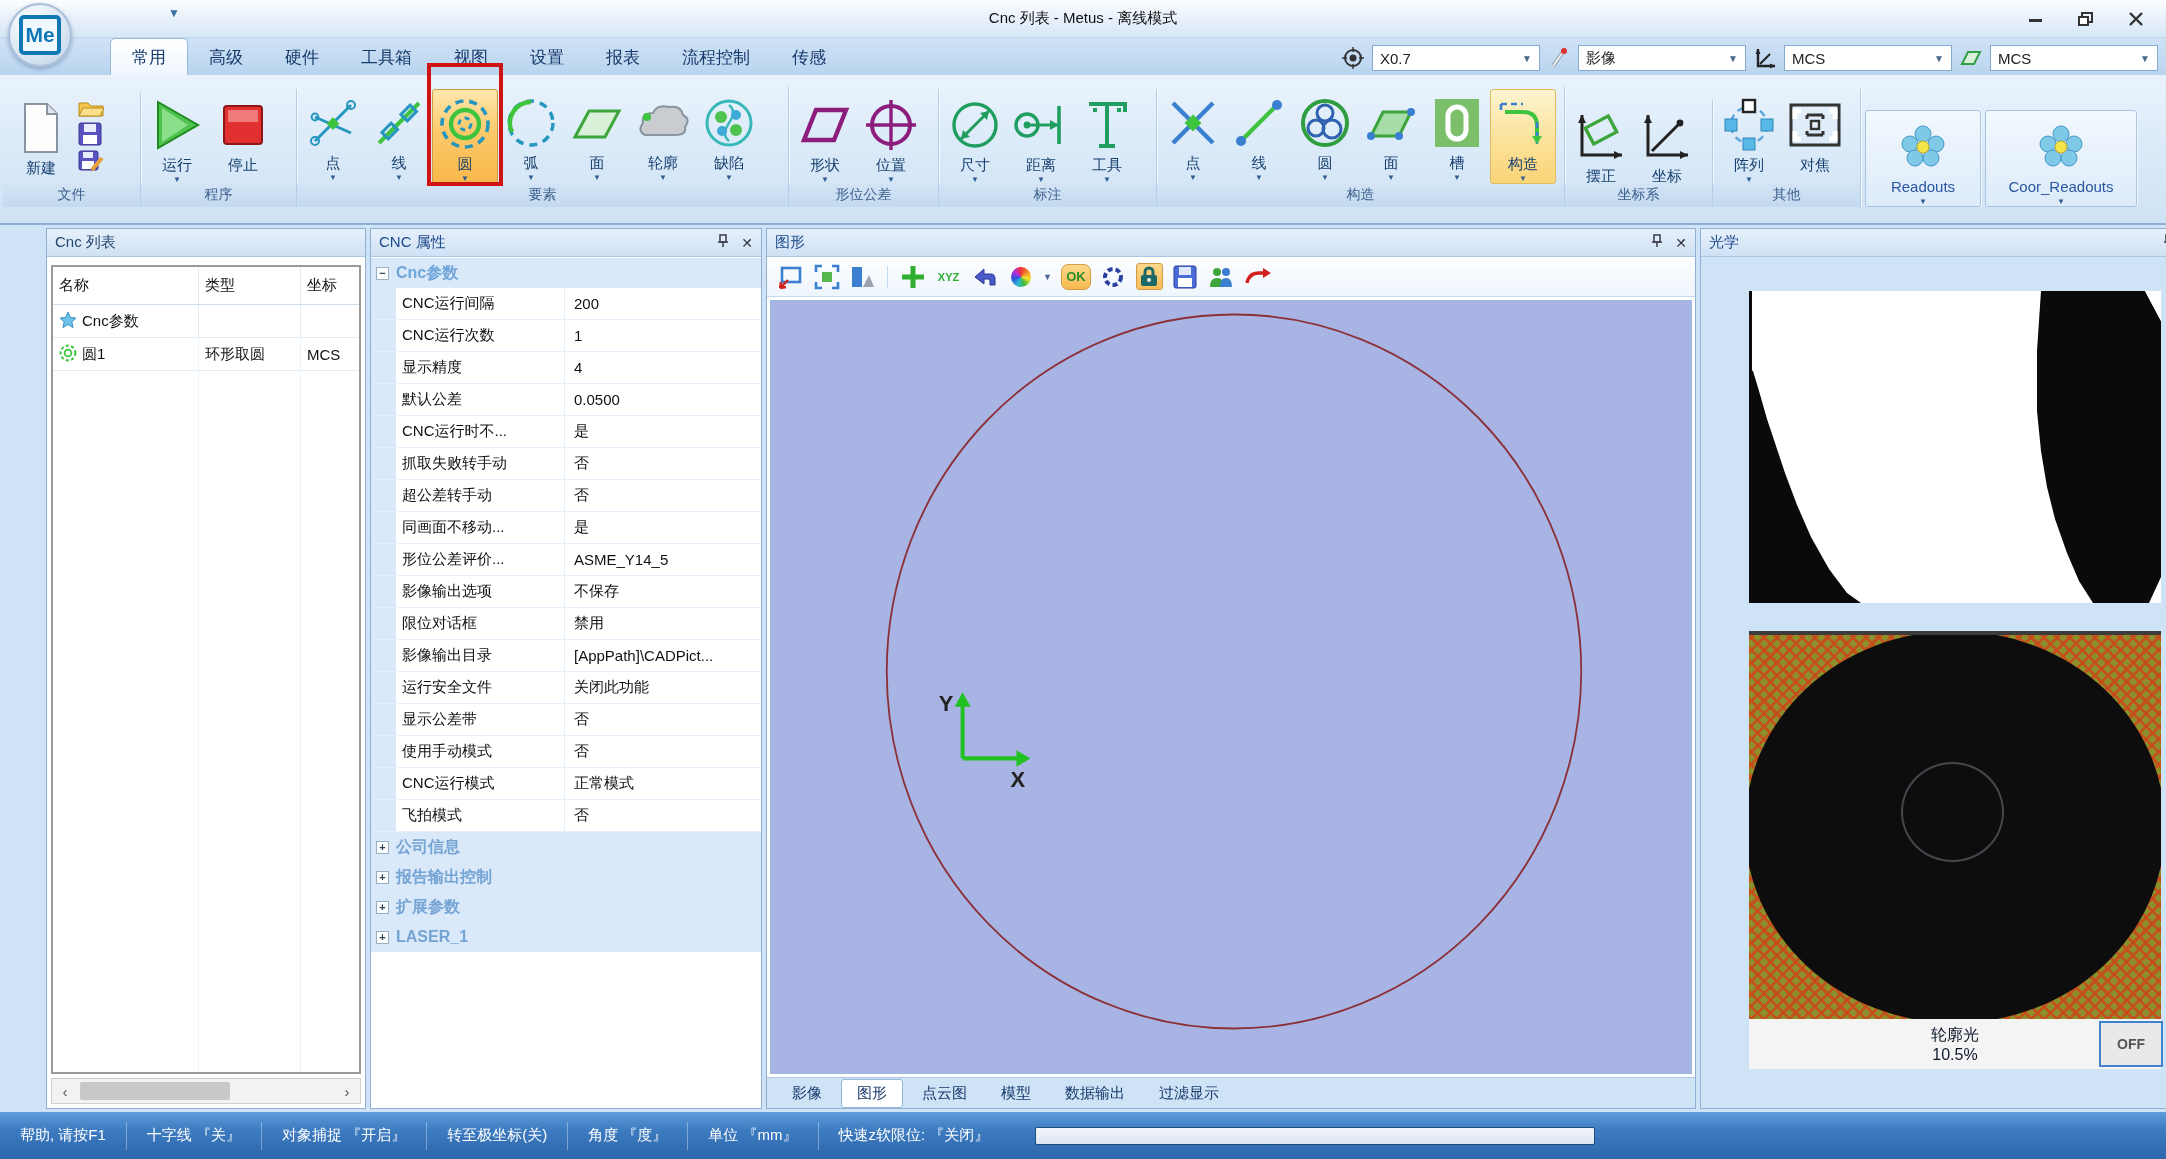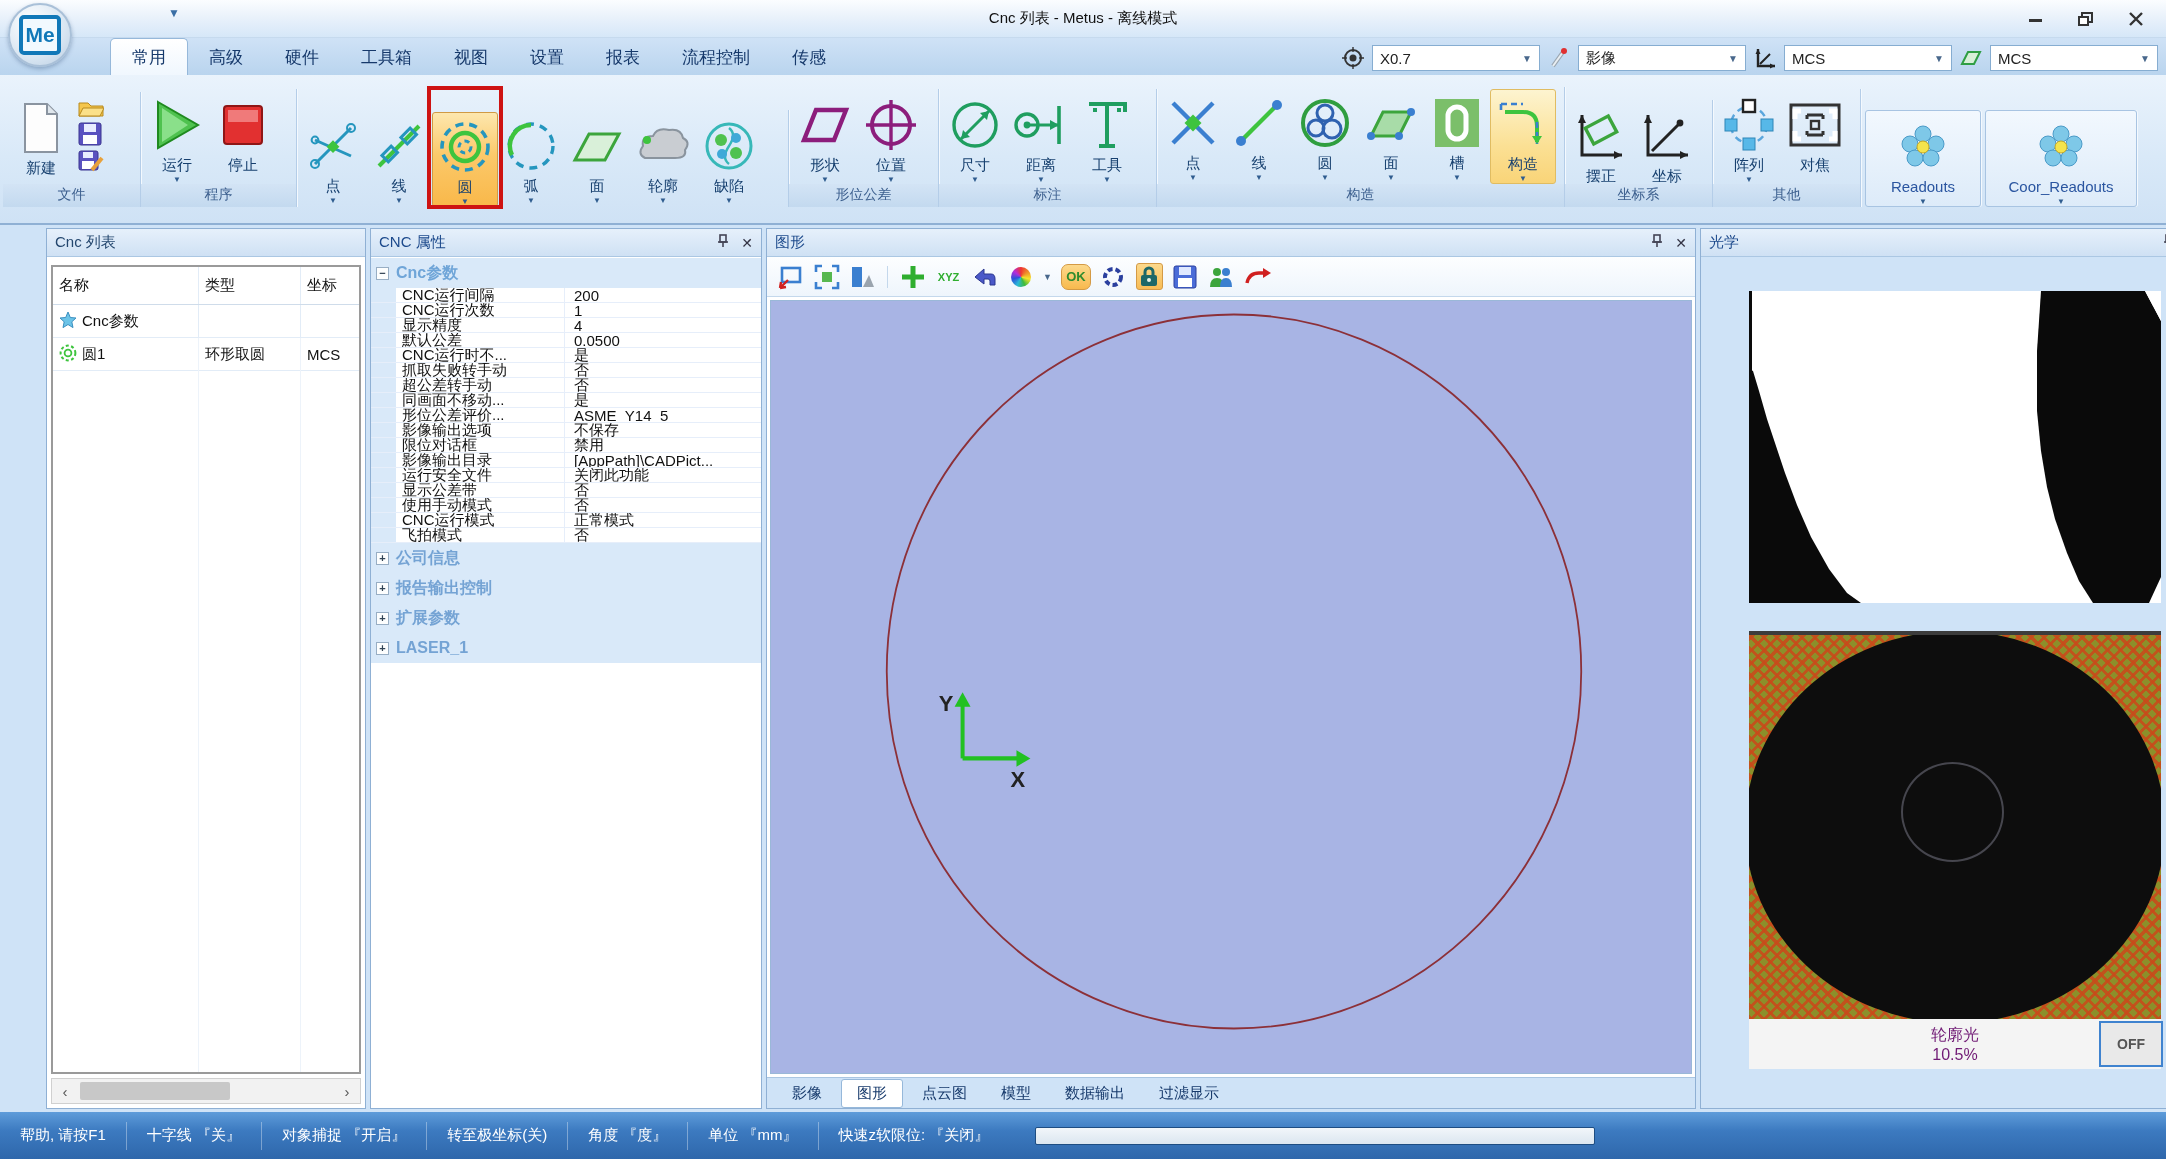--- a/index.html
+++ b/index.html
@@ -70,21 +70,21 @@
   .harr{width:26px;text-align:center;color:#555;font-size:15px;}
   .hthumb{height:18px;background:#c8c8c8;border-radius:2px;width:150px;margin-left:2px;}
   .hrest{flex:1;}
 
   
   #proppanel{left:326px;width:392px;}
   .pgrid{position:absolute;top:29px;left:0;right:0;bottom:0;overflow:hidden;background:#fff;}
   .pcat{height:30px;background:#d9e9f9;display:flex;align-items:center;font-size:16px;font-weight:bold;color:#74a3d4;}
   .pcat .exp{width:13px;height:13px;border:1px solid #98aec4;background:#fdfefe;color:#345;font-size:11px;line-height:11px;
     text-align:center;margin:0 7px 0 5px;flex:0 0 auto;}
-  .prow{height:15px;display:flex;background:linear-gradient(90deg,#d9e9f9 25px,#fff 25px);
+  .prow{height:32px;display:flex;background:linear-gradient(90deg,#d9e9f9 25px,#fff 25px);
     border-bottom:1px solid #e6eefa;font-size:15px;color:#111;text-align:right;}
   .pl{width:193px;display:flex;align-items:center;padding-left:31px;white-space:nowrap;overflow:hidden;}
   .pv{flex:1;border-left:1px solid #e6eefa;display:flex;align-items:center;padding-left:9px;white-space:nowrap;overflow:hidden;background:#fff;}
 
   
   #gfxpanel{left:722px;width:930px;display:flex;flex-direction:column;}
   .gtoolbar{height:40px;background:linear-gradient(#fdfeff,#eef5fc);border-bottom:1px solid #c4d8ec;
     display:flex;align-items:center;gap:9px;padding:0 10px;}
   .gt{width:27px;height:27px;display:flex;align-items:center;justify-content:center;border-radius:3px;}
   .gt.hl{background:linear-gradient(#fcd98c,#f8bc55);border:1px solid #d49a45;}
@@ -107,21 +107,21 @@
       repeating-linear-gradient(45deg, rgba(201,74,26,.85) 0 3px, rgba(201,74,26,0) 3px 9px),
       repeating-linear-gradient(-45deg, rgba(201,74,26,.85) 0 3px, rgba(140,143,42,.95) 3px 9px),
       #8c8f2a;
     overflow:hidden;}
   .ring-big{position:absolute;left:-1%;top:-1%;width:102%;height:102%;border-radius:50%;background:#0d0d0d;}
   .ring-small{position:absolute;left:37%;top:33%;width:25%;height:26%;border-radius:50%;border:2px solid #46464e;}
   .vslider{position:absolute;left:466px;top:412px;width:26px;height:370px;background:#f1f1f1;}
   .vthumb{position:absolute;left:0;width:100%;top:10%;height:55%;background:#ababab;}
   .vblock{position:absolute;left:0;width:100%;top:72%;height:9%;background:#bdbdbd;}
   .opt-strip{position:absolute;left:48px;top:790px;width:412px;height:50px;background:#f4f4f4;
-    display:flex;flex-direction:column;align-items:center;justify-content:center;color:#701a75;}
+    display:flex;flex-direction:column;align-items:center;justify-content:center;color:#0f172a;}
   .opt-strip .l1{font-size:16px;} .opt-strip .l2{font-size:16px;}
   .offbtn{position:absolute;left:398px;top:792px;width:64px;height:46px;background:#e9e9e9;
     border:2px solid #3f83cf;color:#555;font-weight:bold;font-size:14px;
     display:flex;align-items:center;justify-content:center;}
 
   
   .statusbar{height:47px;background:linear-gradient(#5e9cda,#3c7ac0 40%,#2e67ab);
     display:flex;align-items:center;color:#fff;font-size:15px;}
   .sitem{padding:0 20px;height:28px;display:flex;align-items:center;border-right:1px solid rgba(255,255,255,.35);white-space:nowrap;}
   .sprog{width:560px;height:18px;margin-left:26px;border:1px solid #1e4d82;background:linear-gradient(#f2f6fa,#dbe6f0);border-radius:2px;}
@@ -349,20 +349,21 @@
               <circle cx="18" cy="20" r="6" fill="#4fc24f"></circle>
               <circle cx="33" cy="18" r="5" fill="#3fa9d8"></circle>
               <circle cx="19" cy="34" r="5" fill="#3fa9d8"></circle>
               <circle cx="33" cy="33" r="6" fill="#4fc24f"></circle>
             </svg>
           </div>
         <div class="rtx">缺陷</div>
         <div class="rar">▼</div>
       </div>
     </div>
+    <div class="rlab">要素</div>
   </div>
 
   <div class="rgroup" style="width:150px">
     <div class="rbody">
       <div class="rbtn">
         <div class="ric">
           <svg width="54" height="50">
               <path d="M6 40 L18 10 L48 10 L36 40 Z" fill="none" stroke="#8c1d7c" stroke-width="4.4"></path>
             </svg>
           </div>

